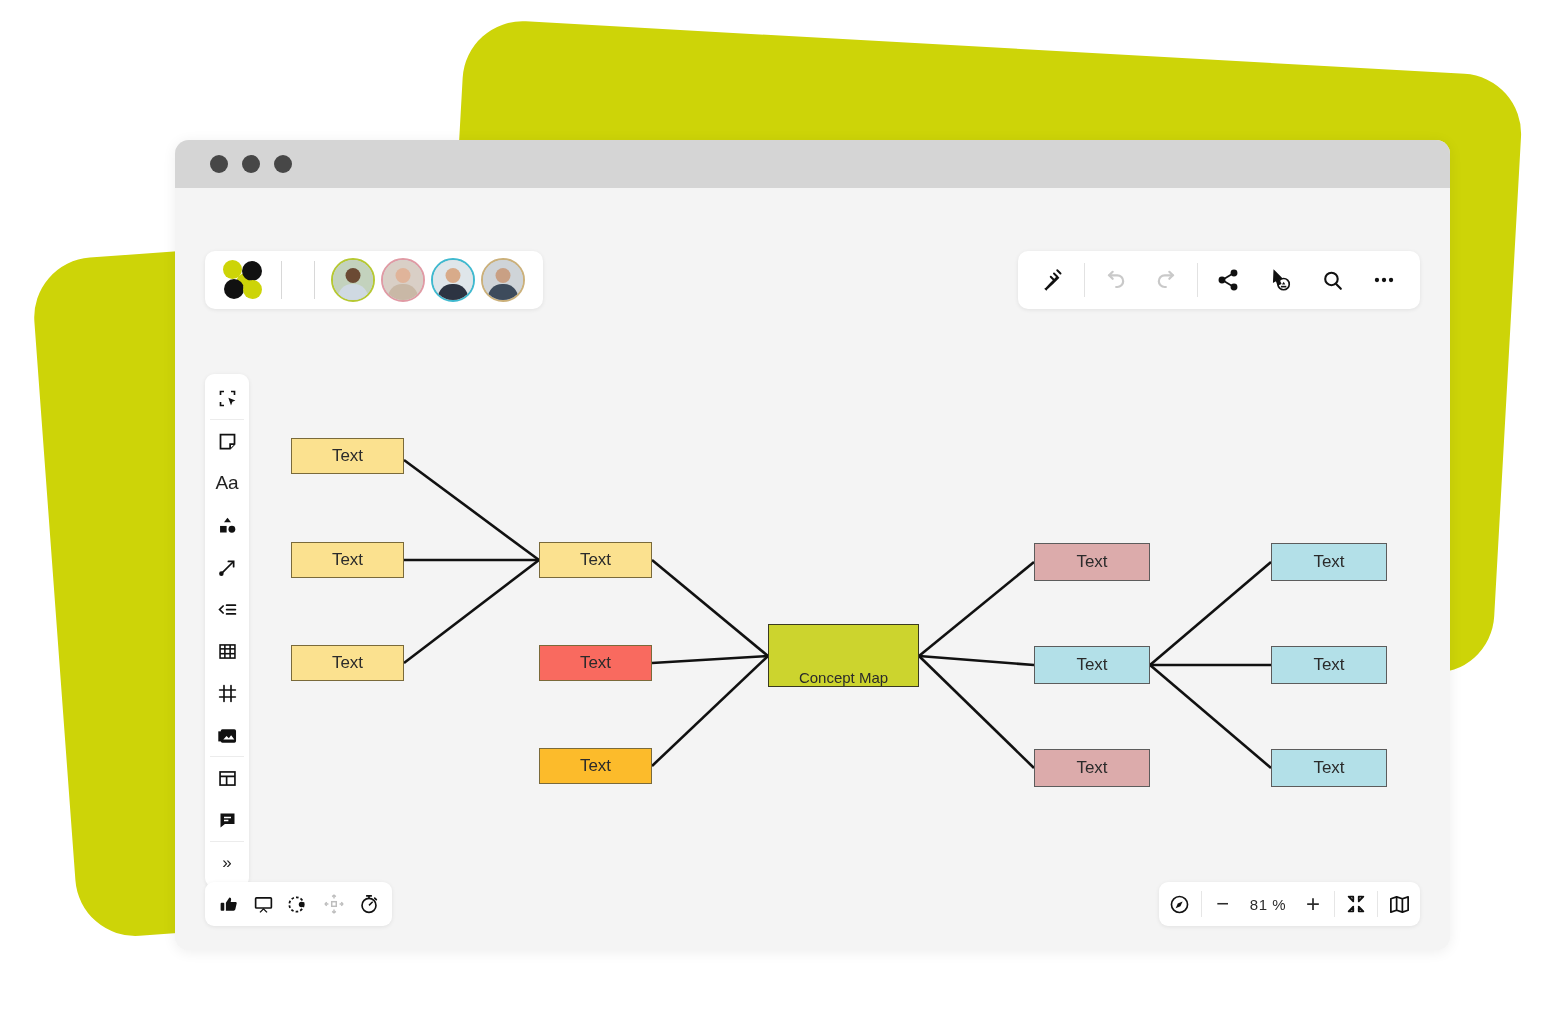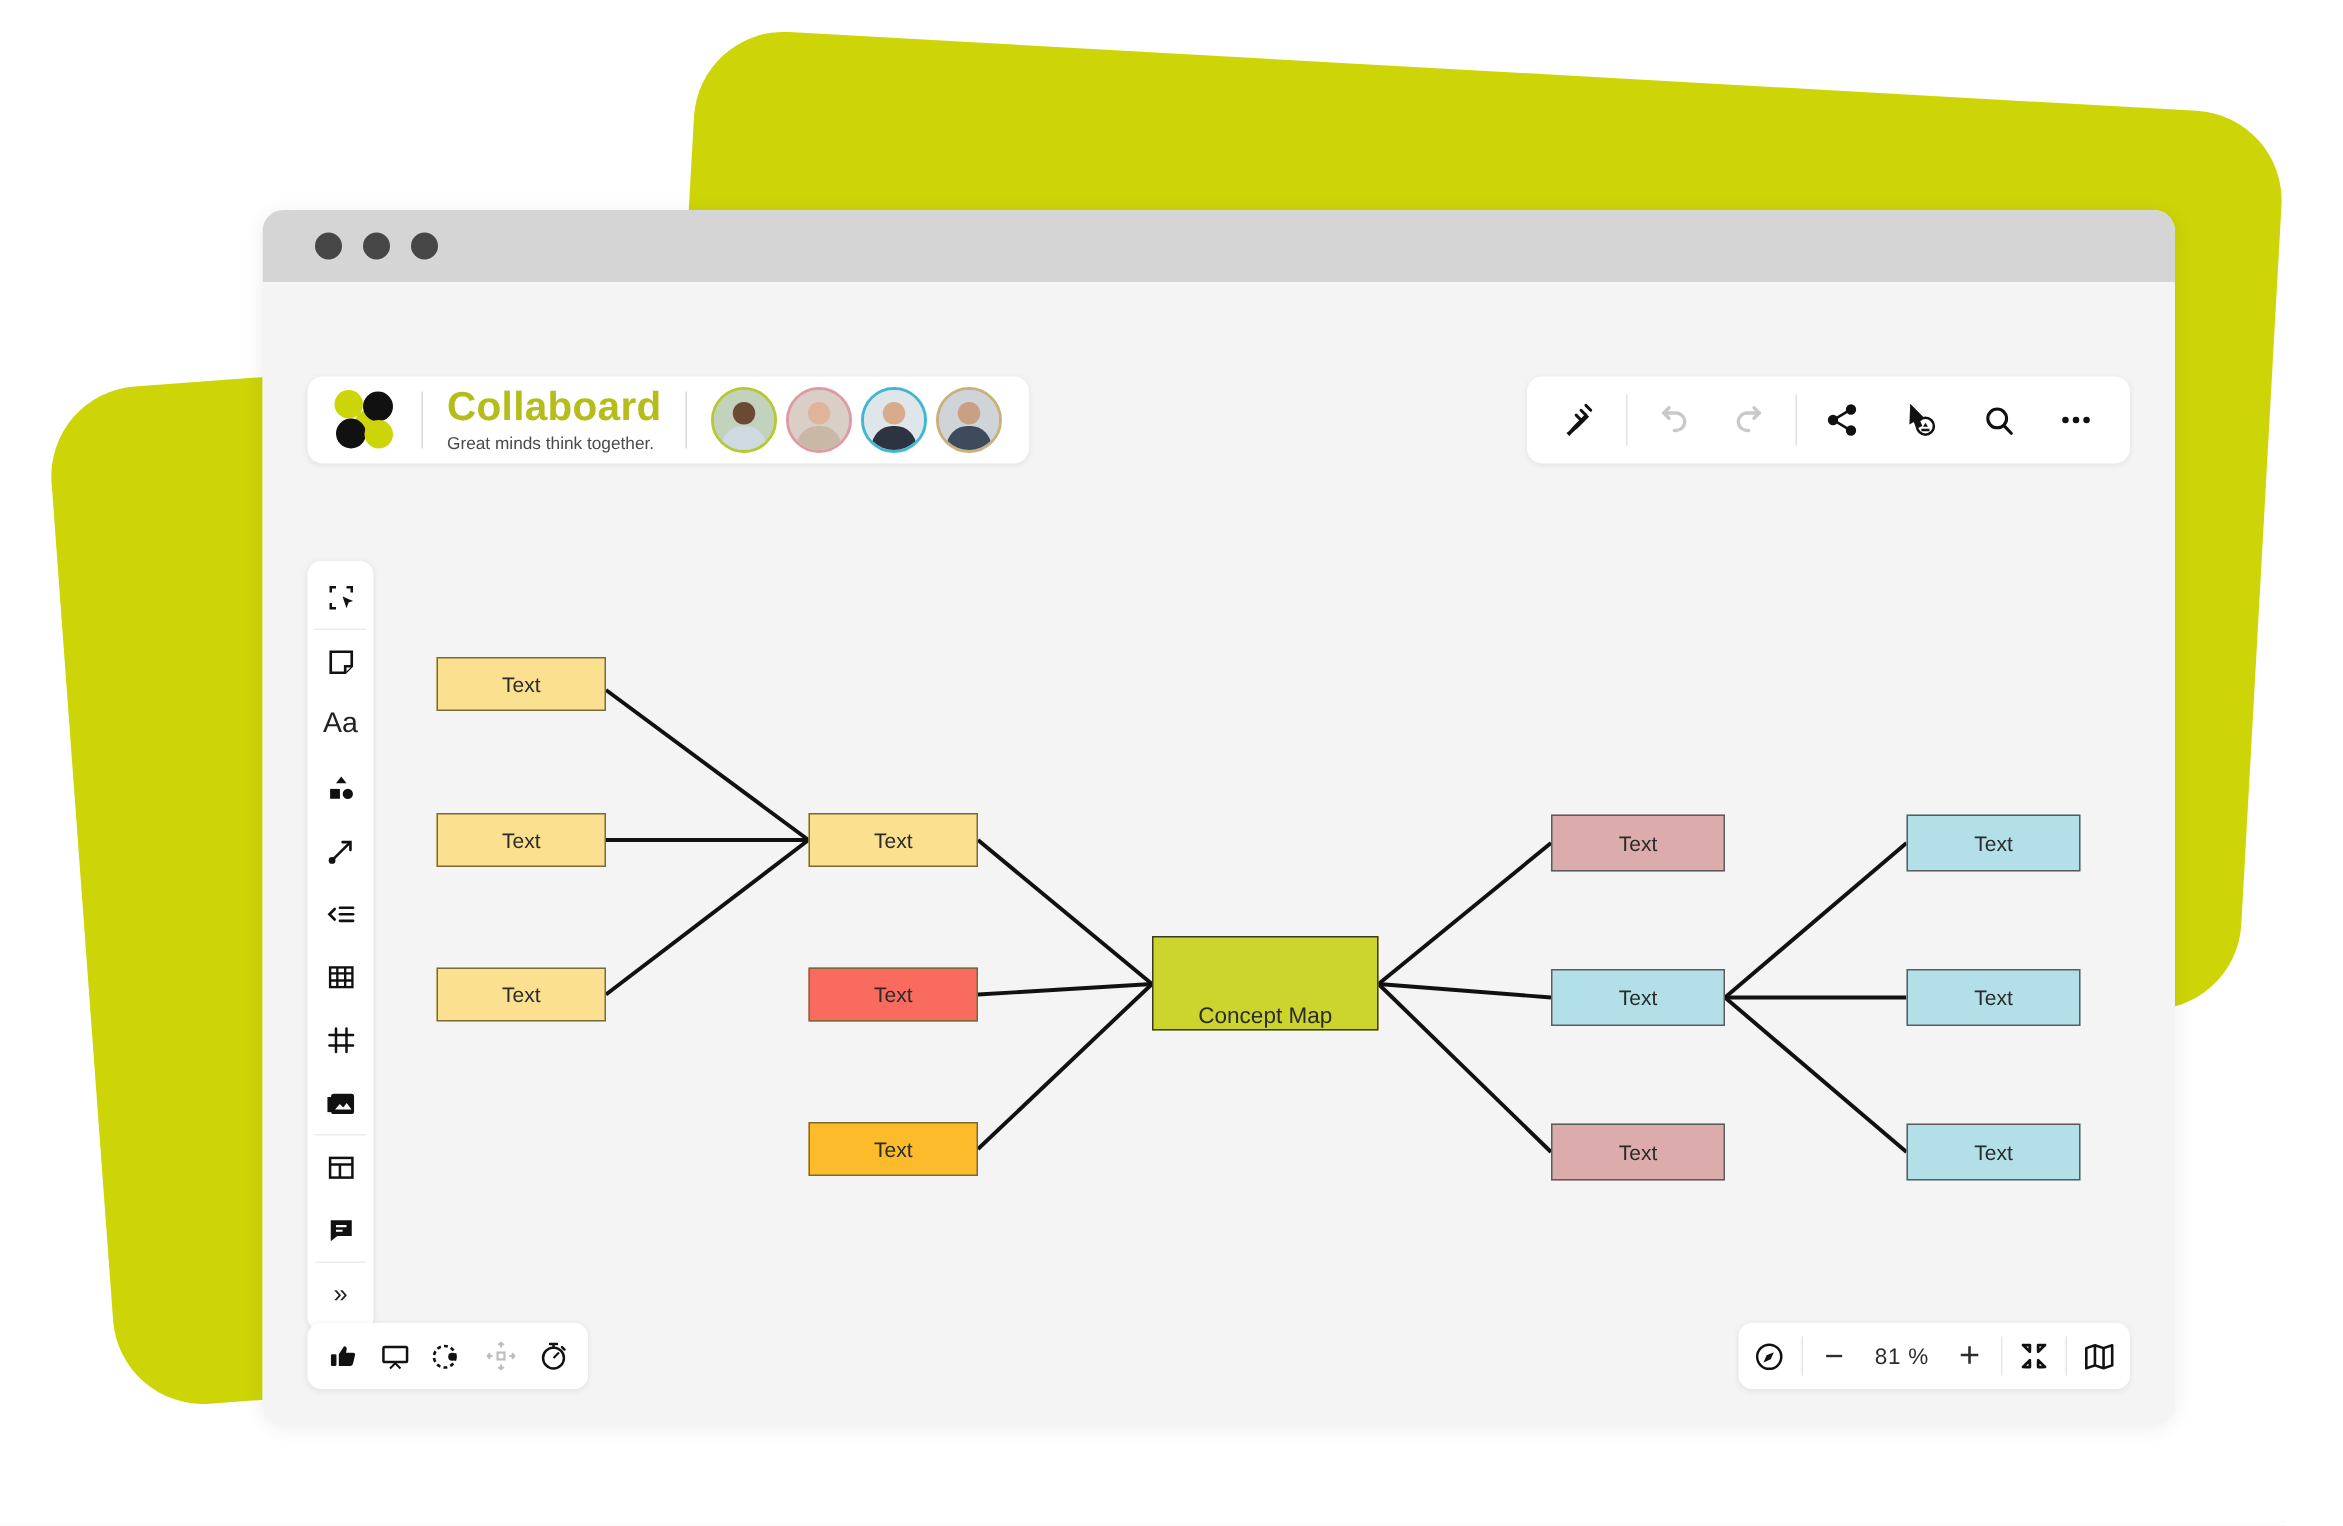--- a/index.html
+++ b/index.html
@@ -92,21 +92,21 @@
   }
   .zb-btn{min-width:42px;height:44px;display:flex;align-items:center;justify-content:center;cursor:pointer;}
   .zb-sep{width:1px;height:26px;background:#e6e6e6;}
   .zb-level{font-size:15px;color:#2c2c2c;padding:0 6px;letter-spacing:.5px;}
 
   
   .canvas{position:absolute;left:0;top:0;width:100%;height:100%;}
   .node{
     position:absolute;border:1.6px solid #7a6a3a;box-sizing:border-box;
     display:flex;align-items:center;justify-content:center;
-    font-size:14px;color:#2b2b2b;cursor:pointer;
+    font-size:17px;color:#2b2b2b;cursor:pointer;
   }
   svg.links{position:absolute;left:0;top:0;width:100%;height:100%;pointer-events:none;}
 </style>
 </head>
 <body>
 
 <div id="stage">
 
   <div class="blob blob-top"></div>
   <div class="blob blob-bottom"></div>
@@ -183,24 +183,20 @@
 
       <div class="brandbar">
         <div class="logomark">
           <i class="lg-bar"></i>
             <i class="lg-tl"></i>
             <i class="lg-tr"></i>
             <i class="lg-bl"></i>
             <i class="lg-br"></i>
         </div>
         <div class="vsep"></div>
-        <div class="brandtext">
-          <span class="brandname">Collaboard</span>
-          <span class="brandtag">Great minds think together.</span>
-        </div>
         <div class="vsep"></div>
         <div class="avatars" id="avatars">
             <div class="avatar" style="border-color: rgb(182, 200, 50);">
               <span class="bg" style="background:#c3d2bd"></span>
               <span class="body" style="background:#cfd9e2"></span>
               <span class="head" style="background:#6b4a33"></span>
             </div>
             <div class="avatar" style="border-color: rgb(224, 154, 164);">
               <span class="bg" style="background:#d9cfc6"></span>
               <span class="body" style="background:#c9b8a6"></span>

